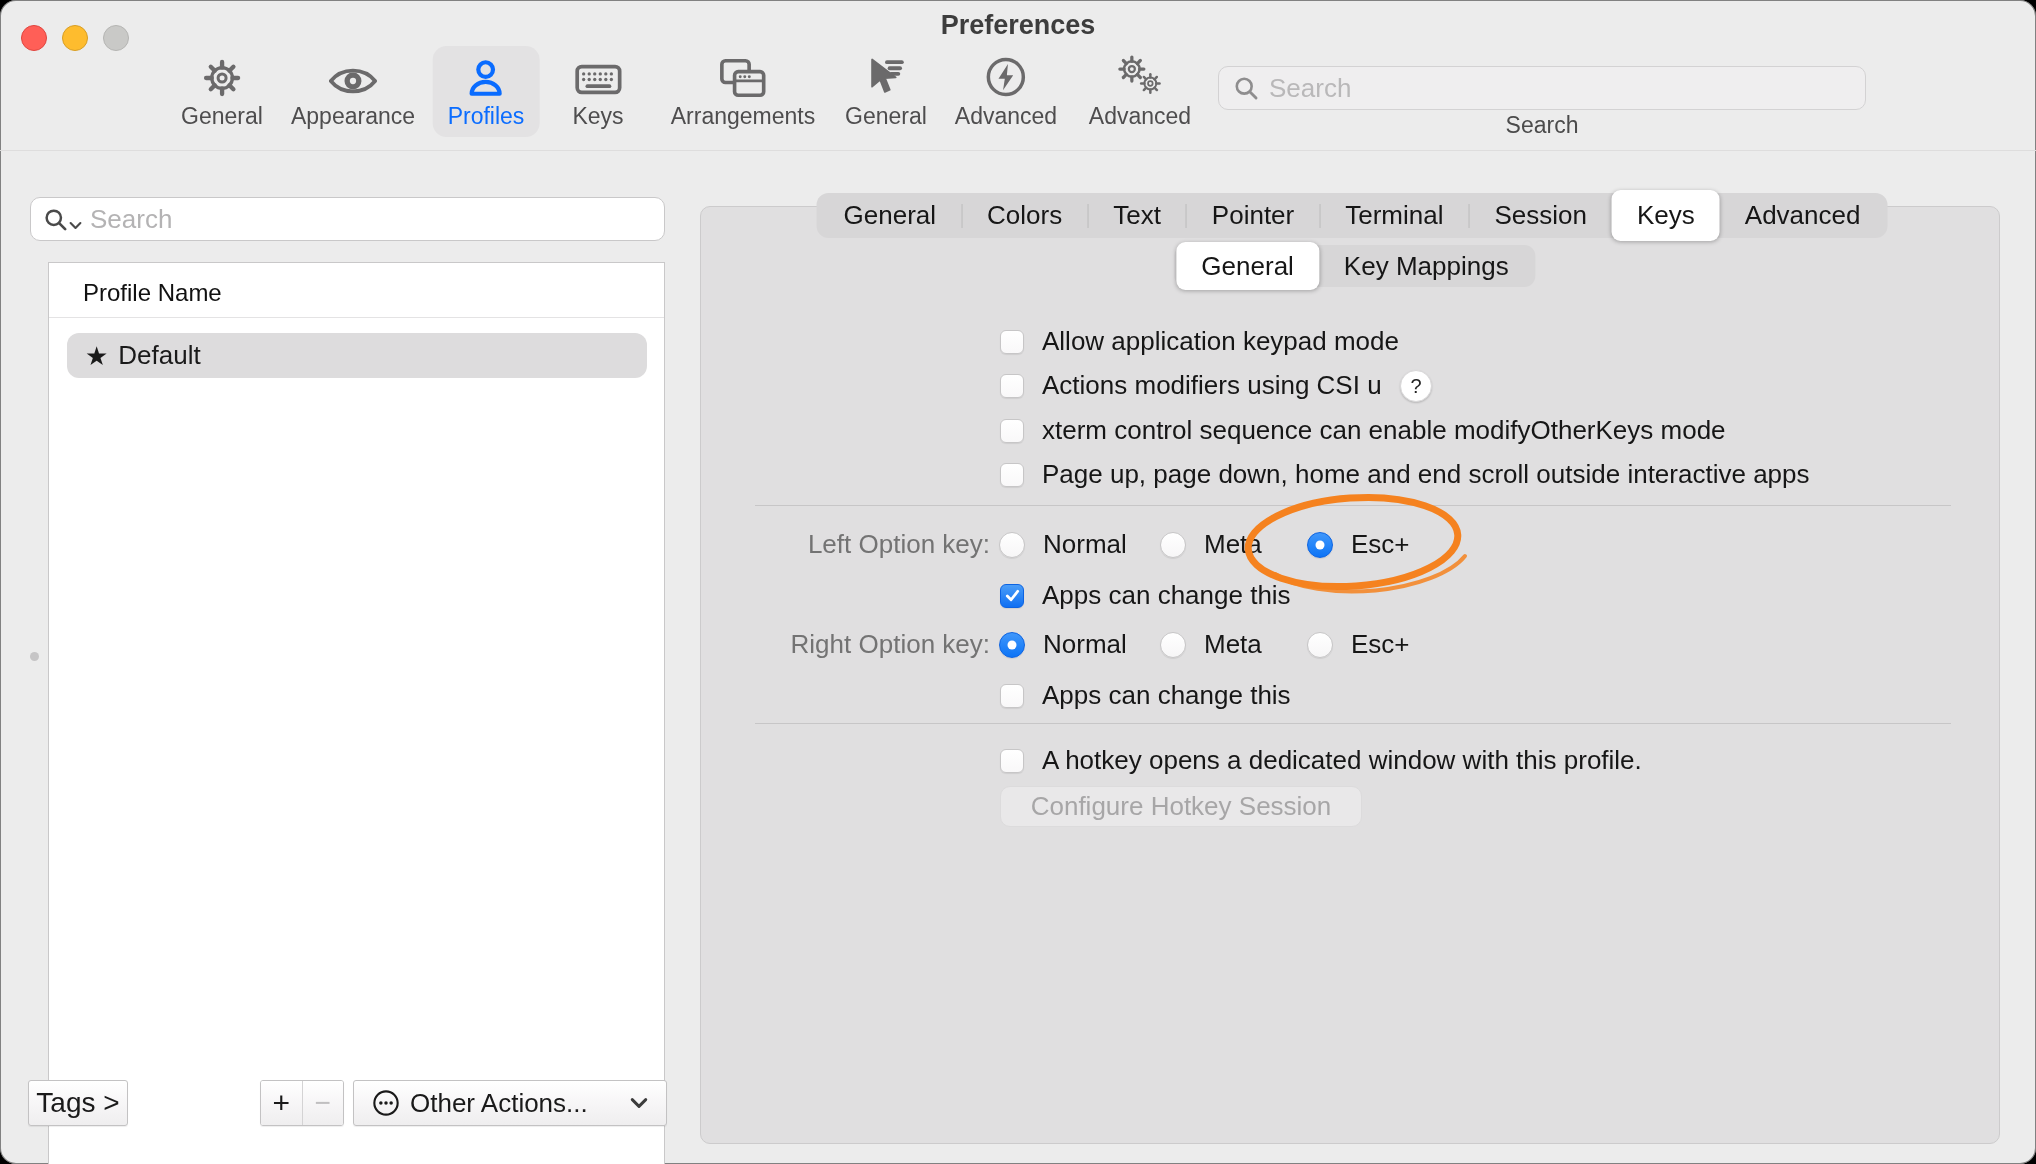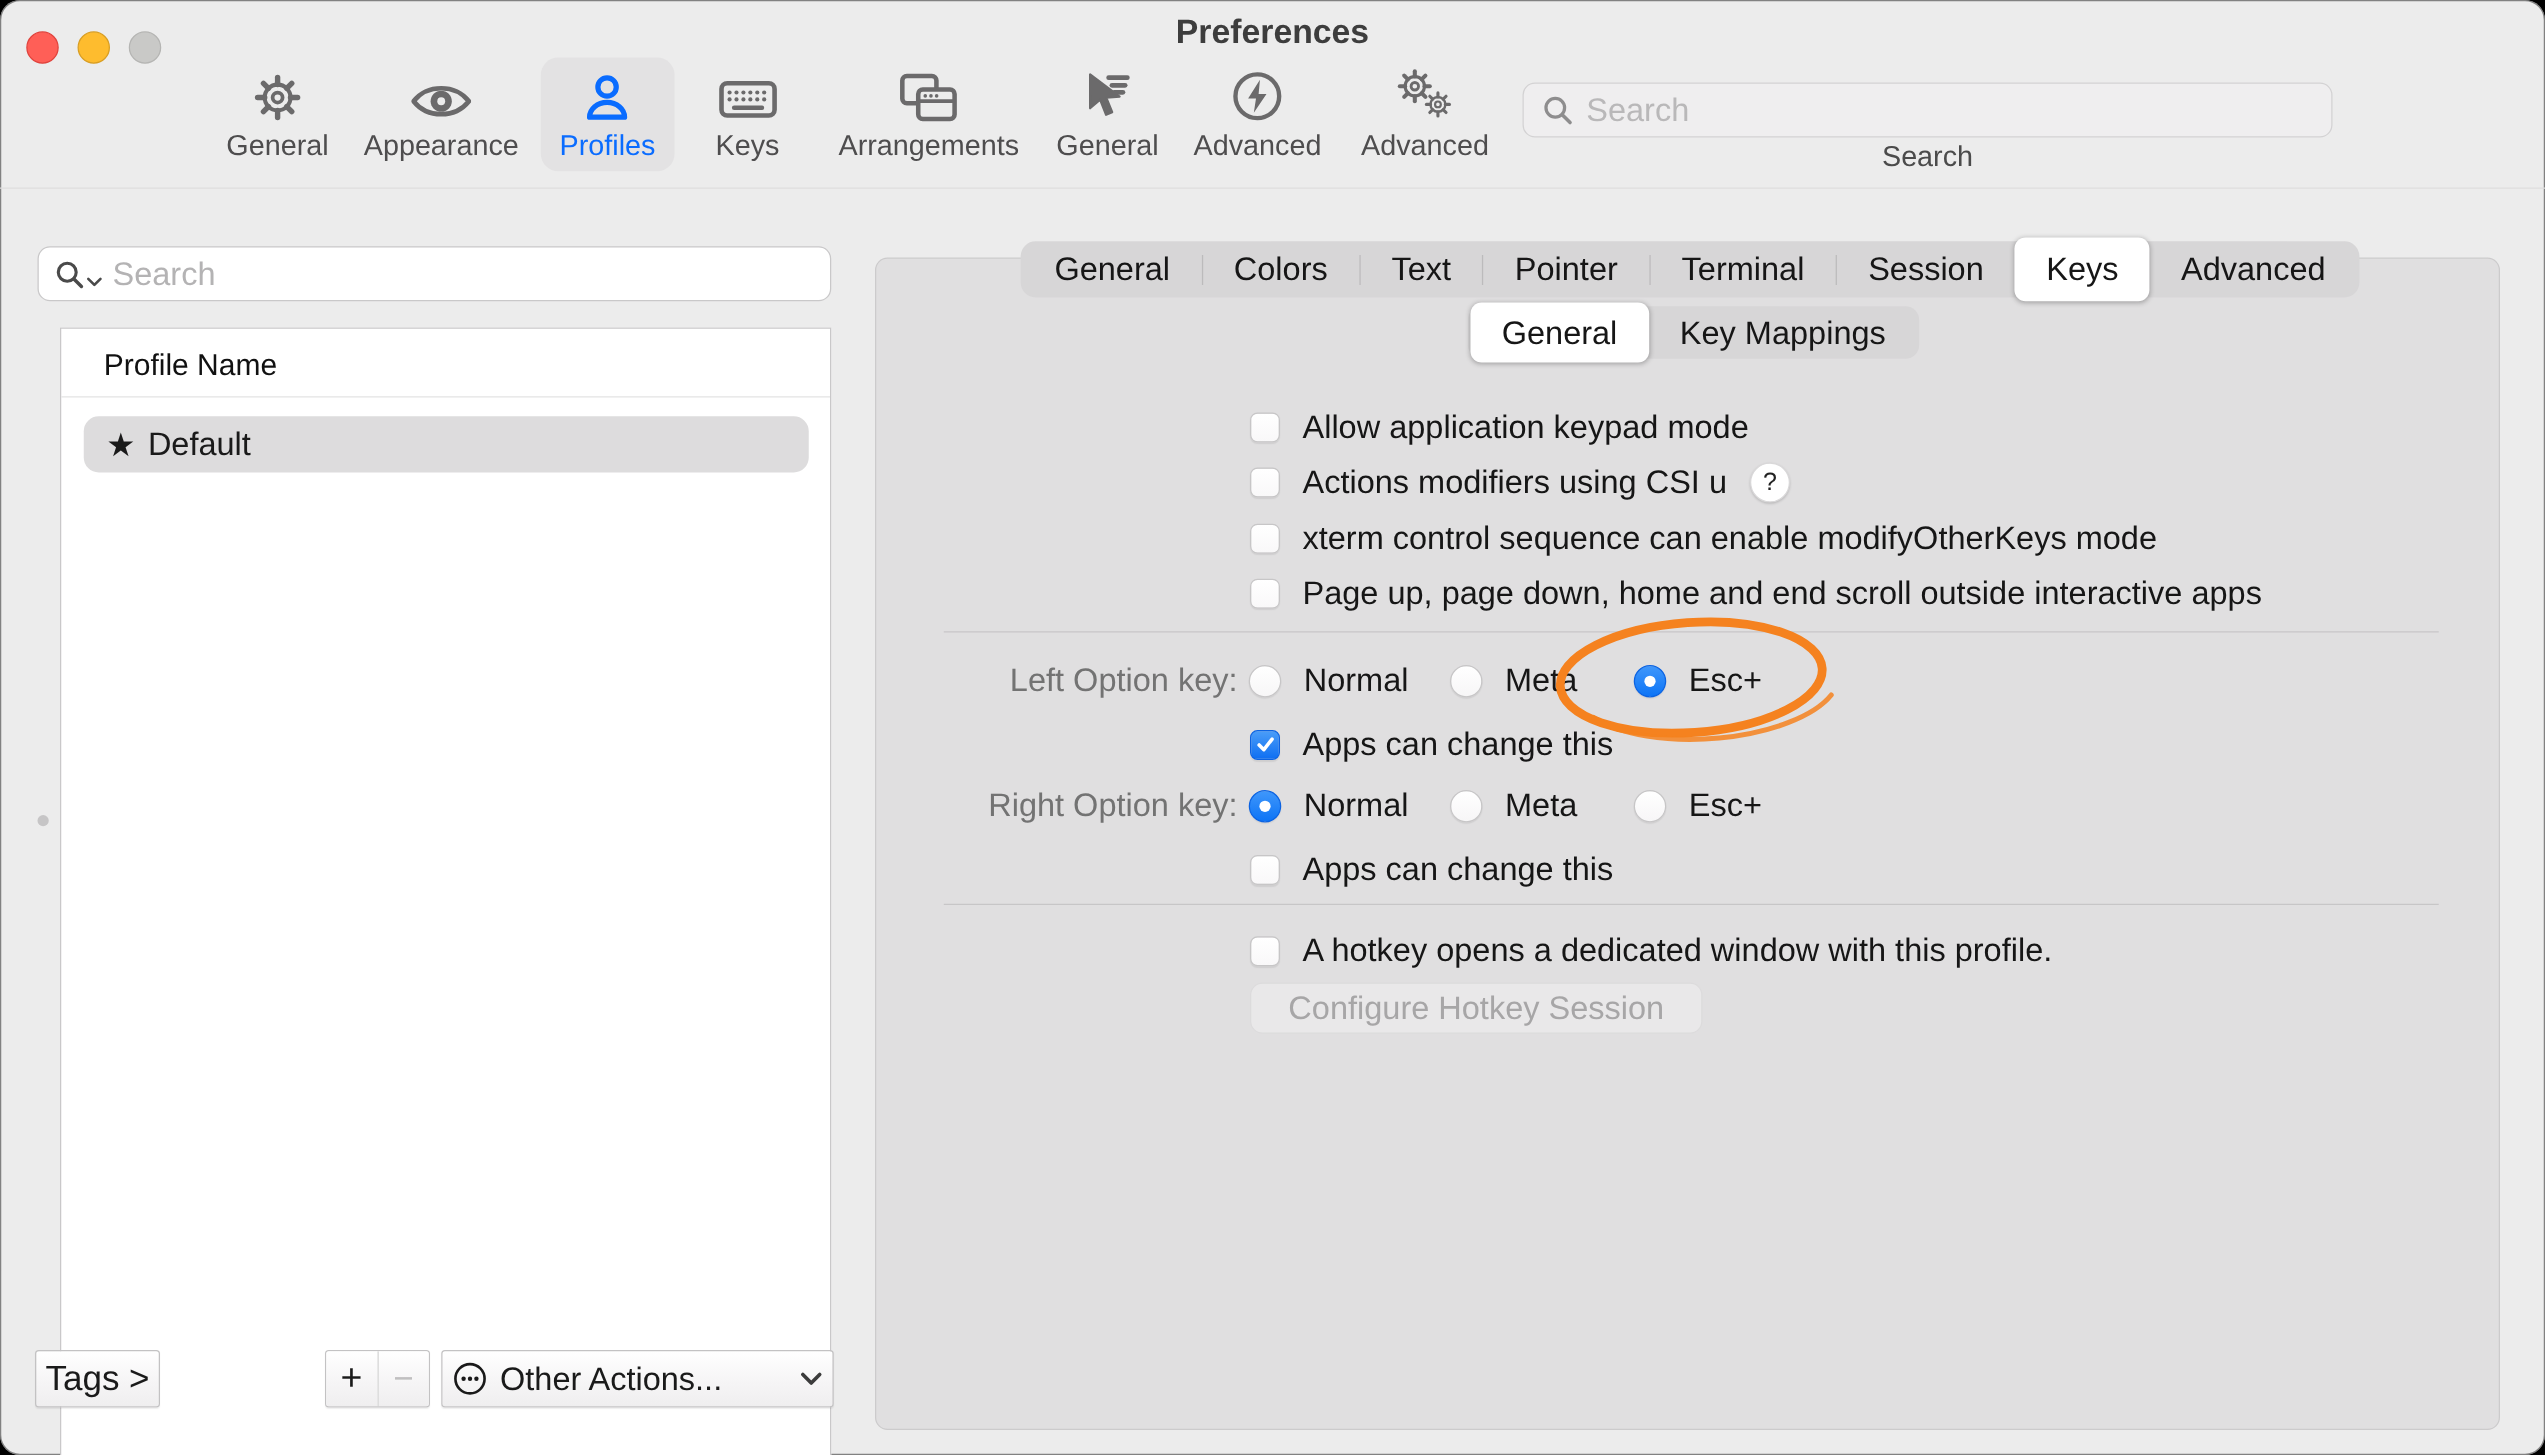--- a/index.html
+++ b/index.html
@@ -58,21 +58,21 @@
          display:flex; align-items:center; justify-content:center; font-size:28px; color:#1a1a1a; }
   .tags-btn { position:absolute; left:28px; top:1080px; width:100px; height:46px; }
   .pm-group { position:absolute; left:260px; top:1080px; width:84px; height:46px; display:flex;
               border:1px solid #c3c2c3; border-radius:3px; overflow:hidden;
               box-shadow:0 1px 1px rgba(0,0,0,.07); }
   .pm-cell { flex:1; display:flex; align-items:center; justify-content:center;
              background:linear-gradient(180deg,#ffffff 0%,#f6f5f6 55%,#efeeef 100%);
              font-size:30px; color:#1a1a1a; }
   .pm-cell.minus { border-left:1px solid #d4d3d4; color:#c0bfc0; font-size:28px; }
   .other-actions { position:absolute; left:353px; top:1080px; width:314px; height:46px;
-                   justify-content:flex-start; padding:0 8px; gap:10px; font-size:26px; }
+                   justify-content:flex-start; padding:0 18px; gap:10px; font-size:26px; }
   .other-actions .oa-chev { margin-left:auto; color:#3c3c3c; display:flex; }
   .oa-icon { color:#1a1a1a; display:flex; }
   
   .panel { position:absolute; left:700px; top:206px; width:1300px; height:938px;
            background:#e0dfe0; border:1px solid #cccbcc; border-radius:10px; }
   .seg-bar { position:absolute; transform:translateX(-50%); display:flex; align-items:center;
              background:#d7d6d7; border-radius:12px; padding:0 2px; }
   .seg-bar.main { left:1352px; top:193px; height:45px; }
   .seg-bar.sub  { left:1355px; top:245px; height:42px; border-radius:11px; }
   .seg { position:relative; height:100%; display:flex; align-items:center; padding:0 25px;

